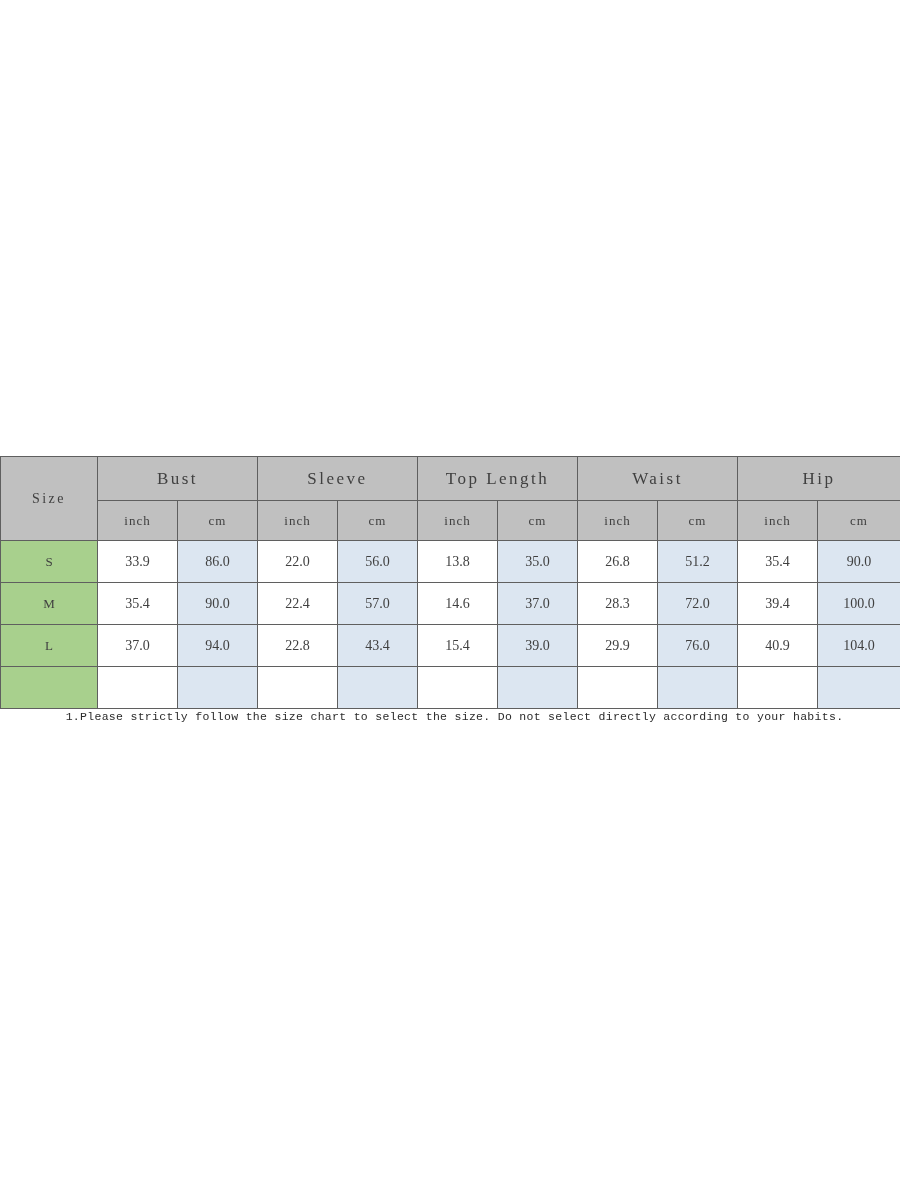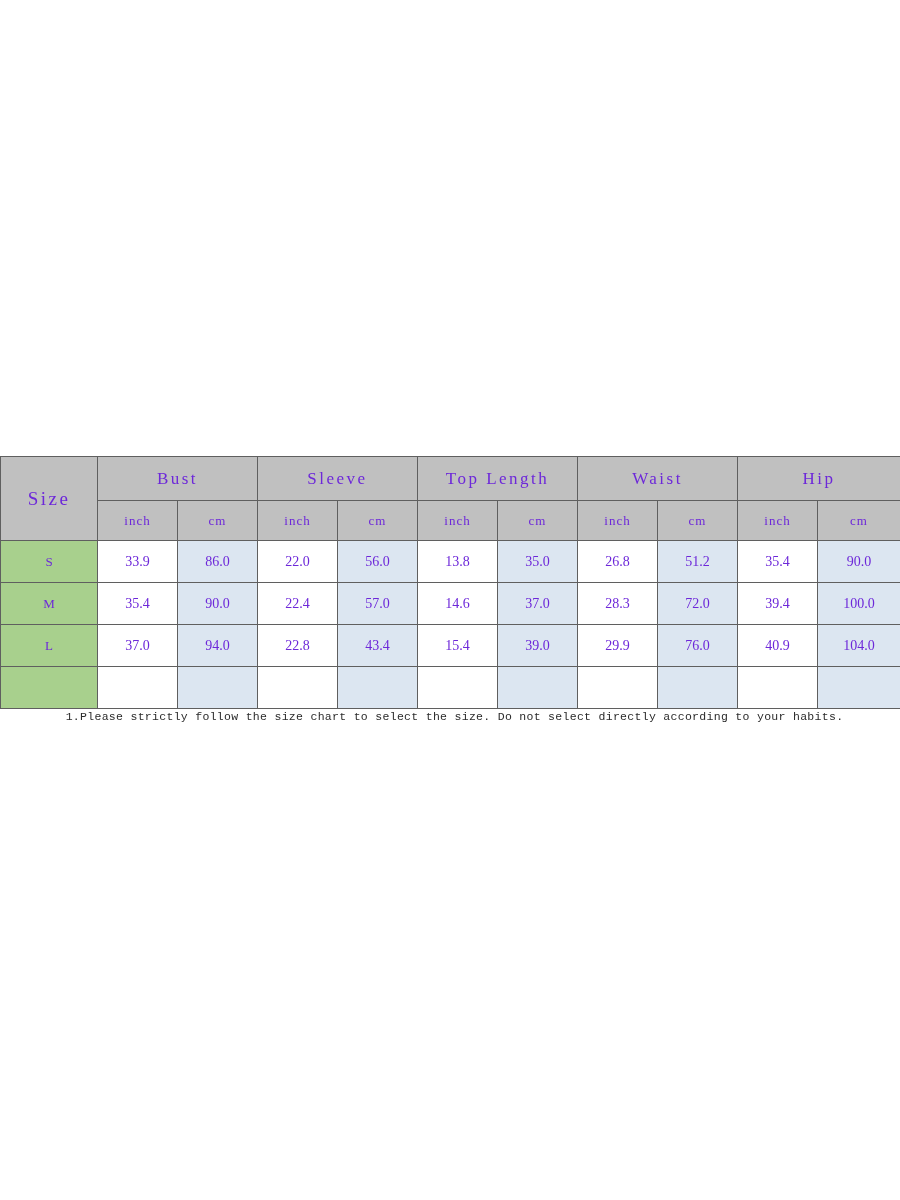--- a/index.html
+++ b/index.html
@@ -29,27 +29,27 @@
   }
 
   table.size-table td,
   table.size-table th {
     border: 1px solid #5f5f5f;
     padding: 0;
     margin: 0;
     text-align: center;
     vertical-align: middle;
     font-weight: normal;
-    color: #6d28d9;
+    color: #404040;
   }
 
   
   .hdr-size {
     background: #c0c0c0;
-    font-size: 19px;
+    font-size: 14px;
     letter-spacing: 2.5px;
     height: 82px;
   }
   .hdr-group {
     background: #c0c0c0;
     font-size: 17px;
     letter-spacing: 2.5px;
     height: 43px;
   }
   .hdr-unit {

